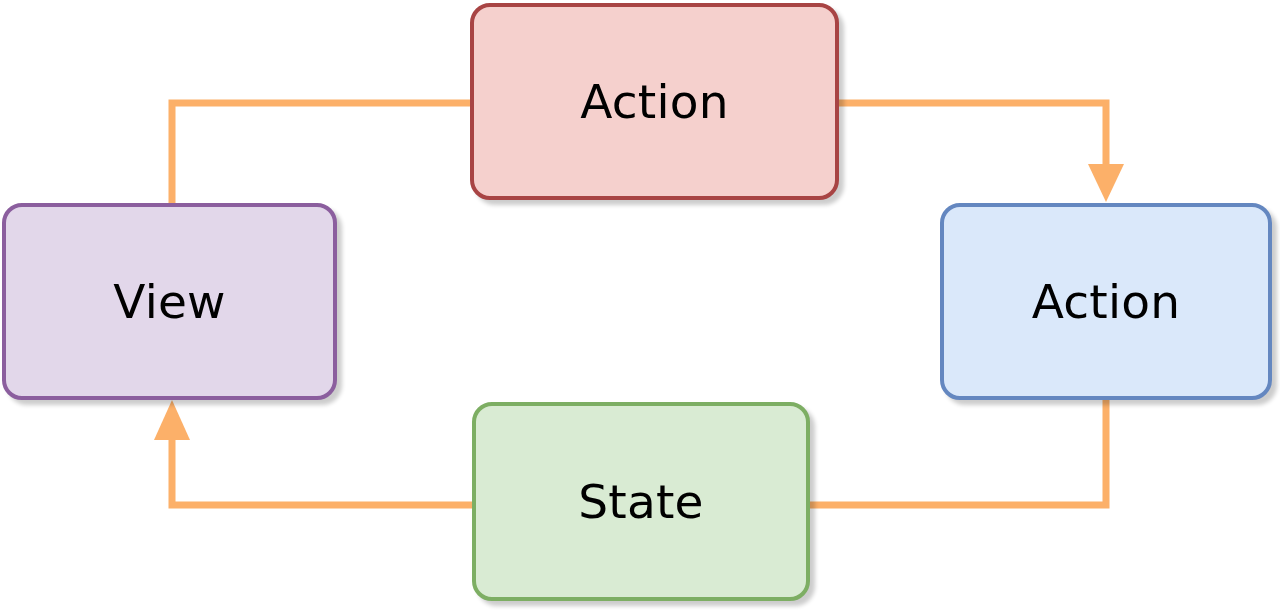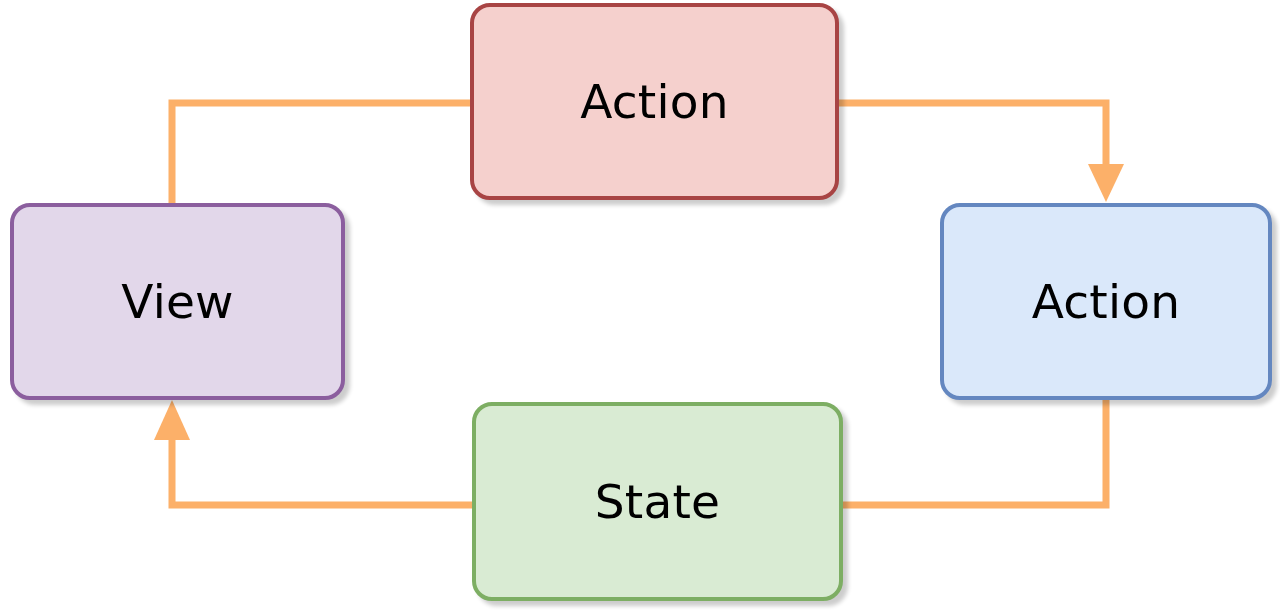--- a/index.html
+++ b/index.html
@@ -48,25 +48,25 @@
   }
   #node-action {
     left: 470px;  top: 3px;    width: 369px; height: 197px;
     background: #F5D0CD;  border-color: #A84444;
   }
   #node-reactor {
     left: 940px;  top: 203px;  width: 332px; height: 197px;
     background: #DAE8FA;  border-color: #6487C0;
   }
   #node-state {
-    left: 472px;  top: 402px;  width: 371px; height: 199px;
+    left: 472px;  top: 402px;  width: 338px; height: 199px;
     background: #D9EBD3;  border-color: #7DAE63;
   }
   #node-view {
-    left: 10px;    top: 203px;  width: 335px; height: 197px;
+    left: 2px;    top: 203px;  width: 335px; height: 197px;
     background: #E2D7EA;  border-color: #8B5E9E;
   }
 </style>
 </head>
 <body>
 
 <div id="canvas">
 
   <svg id="edge-layer" viewBox="0 0 1280 613" width="1280" height="613" xmlns="http://www.w3.org/2000/svg">
 

